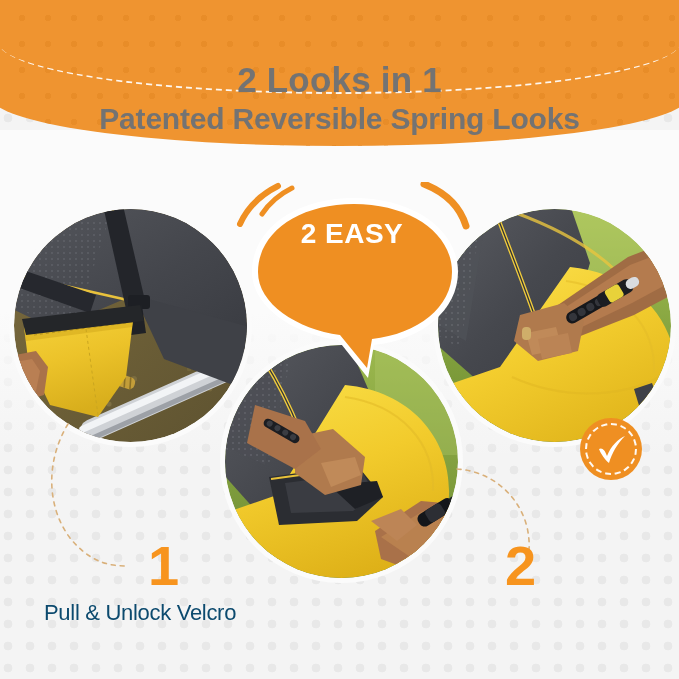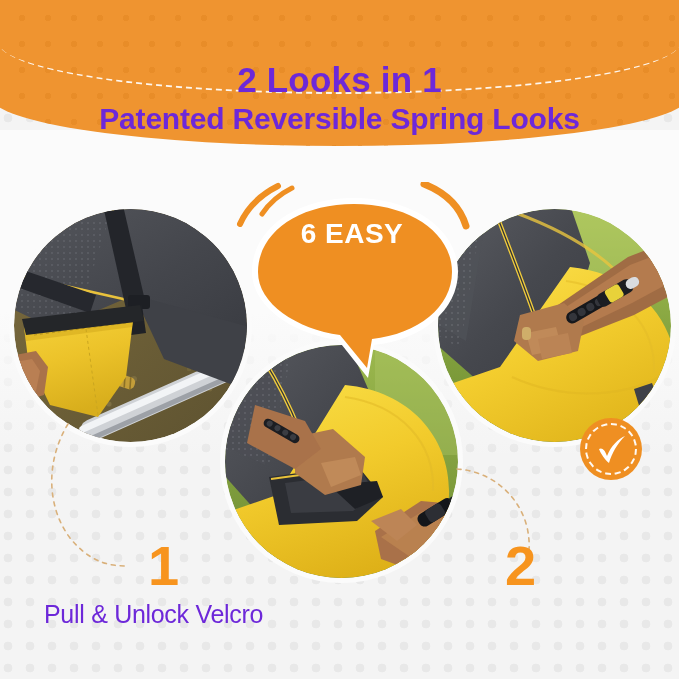--- a/index.html
+++ b/index.html
@@ -49,21 +49,21 @@
     position: absolute;
     left: 8px; top: -54px;
     width: 683px; height: 186px;
     border-bottom: 2px dashed rgba(255,255,255,.92);
     border-radius: 0 0 52% 52% / 0 0 29% 29%;
   }
   .banner-text {
     position: absolute;
     left: 0; right: 0; top: 62px;
     text-align: center;
-    color: #6d28d9;
+    color: #737373;
   }
   .title-main {
     font-size: 35px;
     font-weight: bold;
     letter-spacing: .2px;
     line-height: 1;
     margin: 0 0 7px 0;
     text-shadow: 0 1px 0 rgba(0,0,0,.05);
   }
   .title-sub {
@@ -136,22 +136,22 @@
     font-size: 56px;
     font-weight: bold;
     line-height: 1;
     z-index: 6;
   }
   #step-number-1 { left: 148px; top: 538px; }
   #step-number-2 { left: 505px; top: 538px; }
 
   .step-caption {
     position: absolute;
-    color: #6d28d9;
-    font-size: 25px;
+    color: #0c4a6e;
+    font-size: 22px;
     font-weight: normal;
     line-height: 1;
     letter-spacing: -.3px;
     z-index: 6;
     white-space: nowrap;
   }
   #step-caption-1 { left: 44px;  top: 602px; }
   #step-caption-2 { left: 404px; top: 602px; }
 </style>
 </head>
@@ -416,21 +416,21 @@
     <svg width="268" height="215" viewBox="0 0 268 215">
       <g>
         <path d="M22,42 C30,24 44,12 60,4" stroke="#ef8f22" stroke-width="6" stroke-linecap="round" fill="none"></path>
         <path d="M44,32 C52,20 62,12 74,6" stroke="#ef8f22" stroke-width="5" stroke-linecap="round" fill="none"></path>
         <path d="M248,44 C242,24 226,10 206,2" stroke="#ef8f22" stroke-width="7" stroke-linecap="round" fill="none"></path>
       </g>
       <path d="M136,16 C196,16 240,48 240,90 C240,128 204,158 156,163 L150,196 L120,158 C74,152 34,124 34,90 C34,48 76,16 136,16 Z" fill="#ffffff"></path>
       <path d="M136,22 C192,22 234,51 234,90 C234,125 200,152 154,157 L149,186 L122,153 C79,147 40,122 40,90 C40,51 80,22 136,22 Z" fill="#ef8f22"></path>
     </svg>
     <div class="bubble-text">
-      <span>6 EASY</span>
+      <span>2 EASY</span>
     </div>
   </div>
 
   <div class="check-badge">
     <div class="ring"></div>
     <svg width="62" height="62" viewBox="0 0 62 62">
       <path d="M19,31 C22,29 25,32 27,38 C31,28 38,21 45,18 C37,26 32,35 29,45 C25,42 21,36 19,31 Z" fill="#ffffff"></path>
     </svg>
   </div>
 

